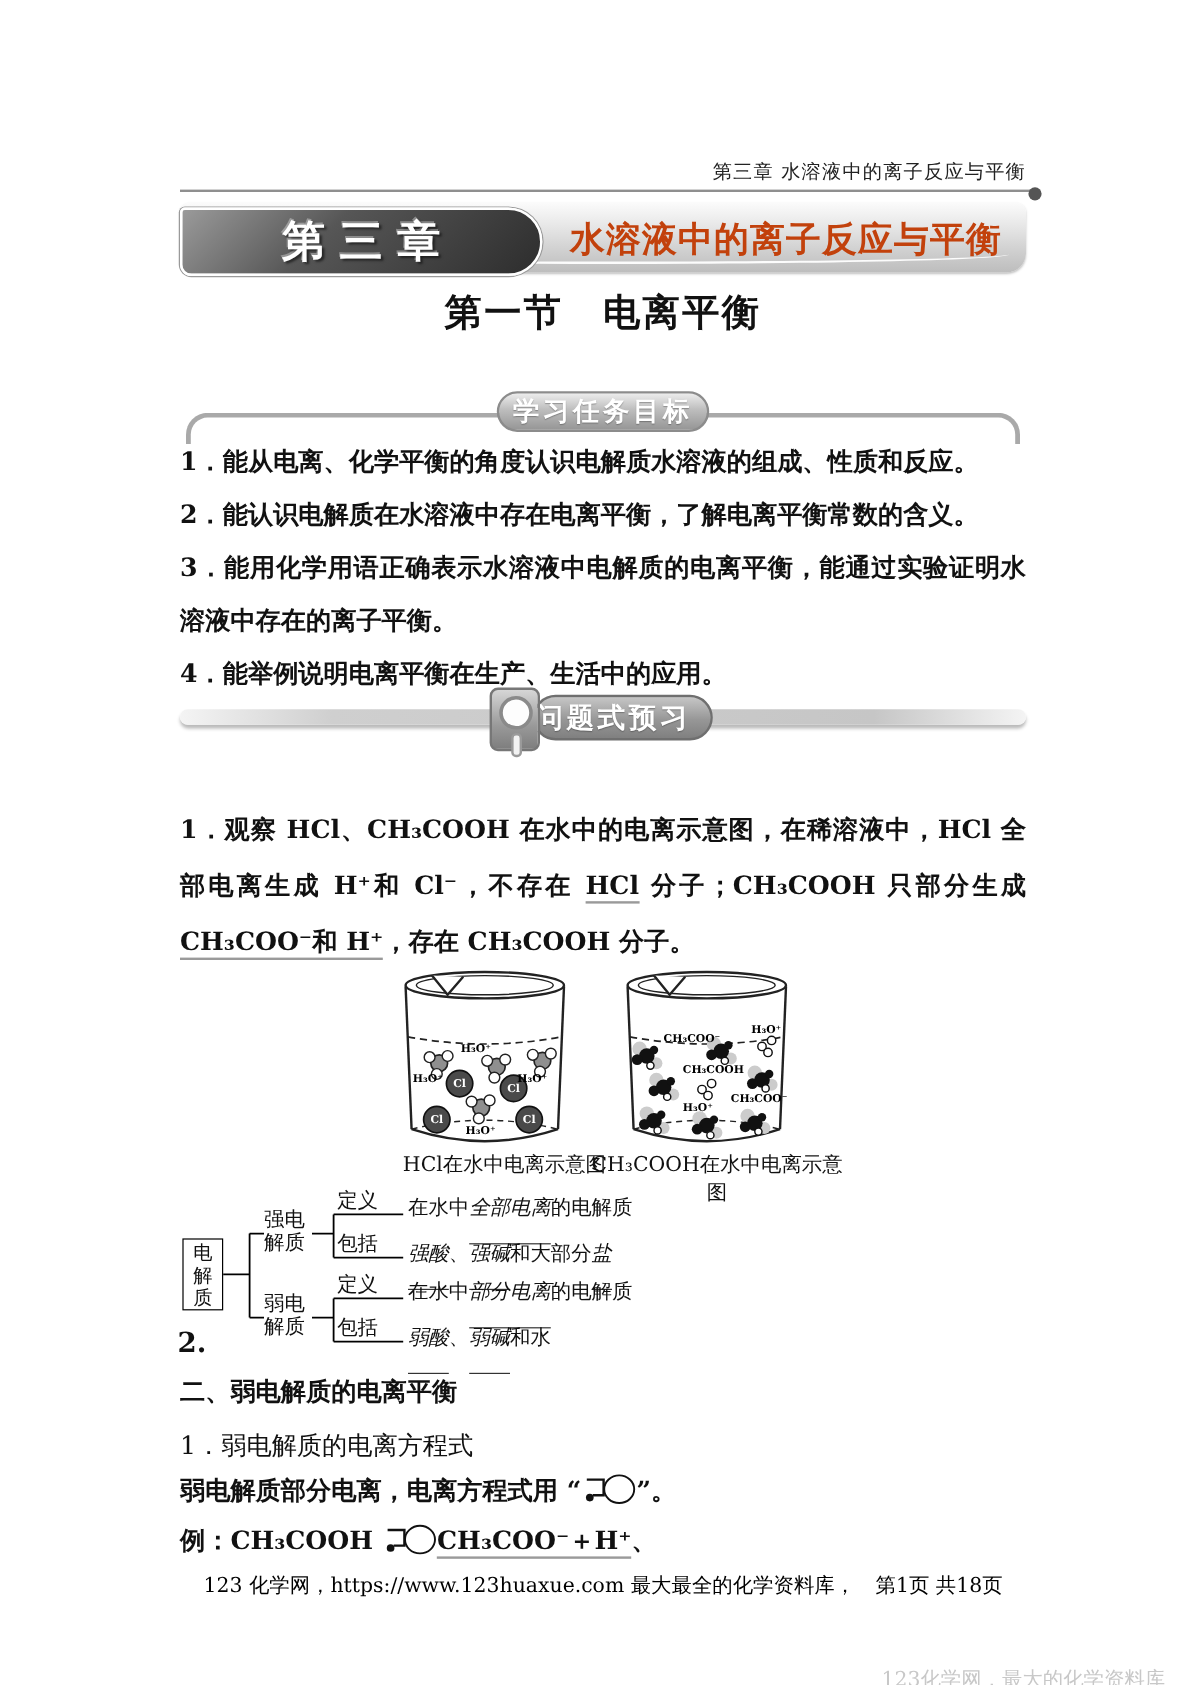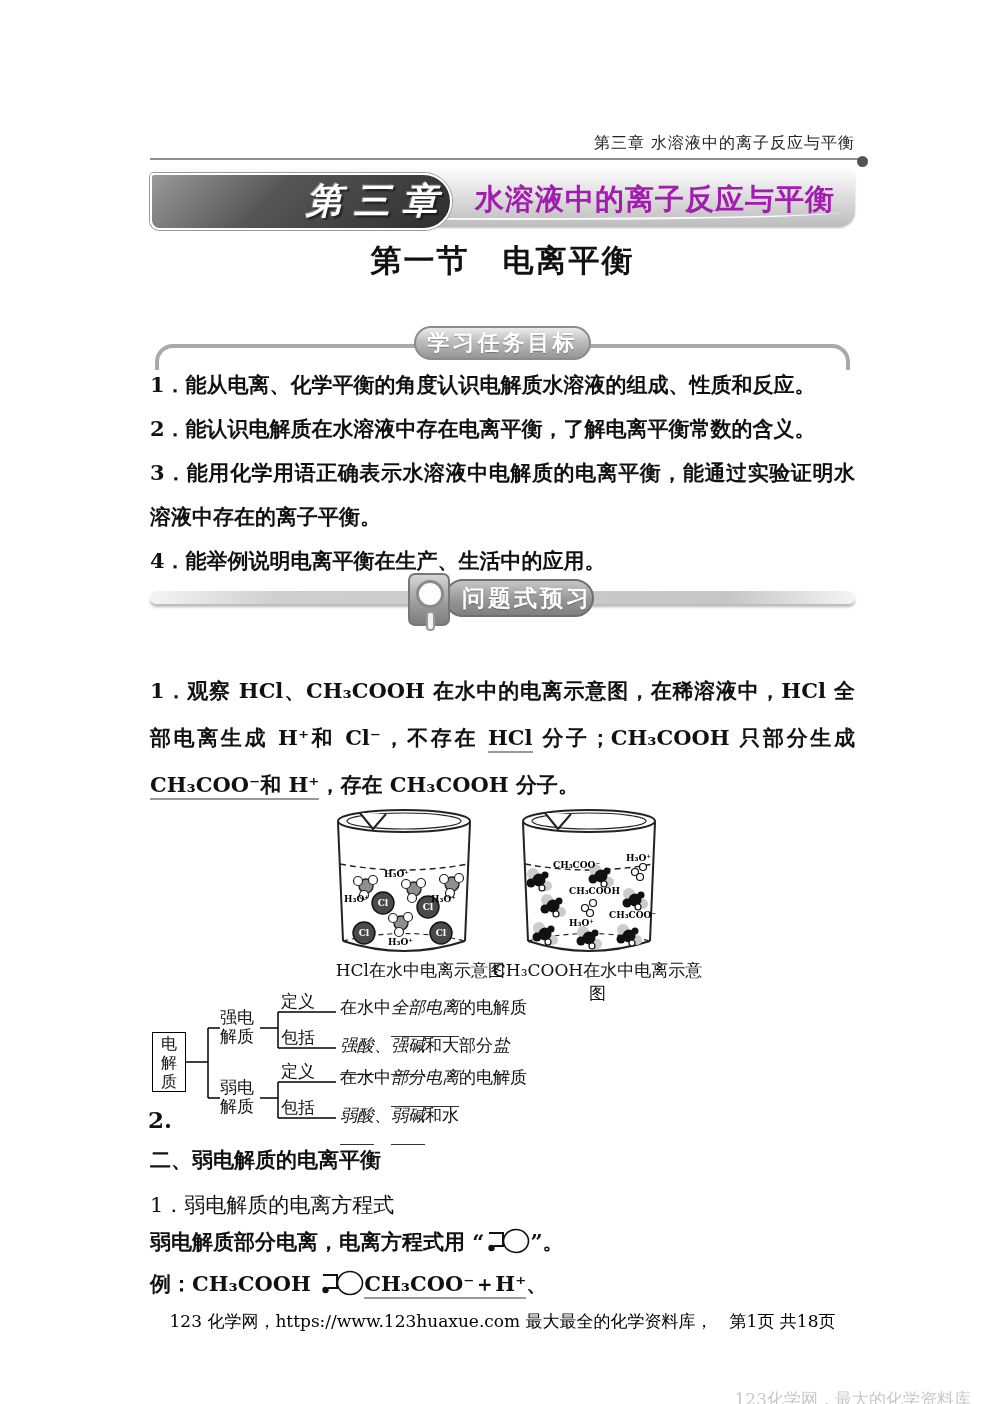--- a/index.html
+++ b/index.html
@@ -19,26 +19,26 @@
 
   
   .chapter-band { left:150px; top:153px; width:705px; height:58px;
     background:linear-gradient(180deg,#fbfbfb 0%,#e9e9e9 30%,#cfcfcf 70%,#bdbdbd 100%);
     border-radius:8px 8px 16px 10px; box-shadow:0 1px 2px rgba(0,0,0,.25); }
   .chapter-band::after { content:""; position:absolute; left:30px; right:14px; bottom:7px;
     height:14px; border-bottom:2px solid rgba(255,255,255,.95); border-radius:50%; }
   .chapter-badge { left:150px; top:157px; width:302px; height:57px;
     background:linear-gradient(135deg,#9a9a9a 0%,#565656 40%,#2d2d2d 100%);
     border:2px solid #ffffff; border-radius:6px 42px 42px 14px;
-    box-shadow:0 0 0 1px #9a9a9a; display:flex; align-items:center; justify-content:flex-end;
-    font-family:"Liberation Sans","DejaVu Sans",sans-serif;font-style:italic; }
+    box-shadow:0 0 0 1px #9a9a9a; display:flex; align-items:center; justify-content:center;
+    font-family:"Liberation Sans","DejaVu Sans",sans-serif; }
   .chapter-badge span { color:#fff; font-size:36px; font-weight:bold; letter-spacing:12px;
     padding-left:12px; text-shadow:2px 2px 2px rgba(0,0,0,.55), -1px -1px 0 rgba(255,255,255,.35); }
   .chapter-title { left:455px; top:164px; width:400px; text-align:center;
-    font-size:29px; font-weight:bold; letter-spacing:1px; color:#a21caf; }
+    font-size:29px; font-weight:bold; letter-spacing:1px; color:#c2410c; }
 
   .section-title { left:150px; top:224px; width:705px; text-align:center;
     font-size:31px; font-weight:bold; letter-spacing:2px; }
 
   
   .obj-box-top { left:155px; top:328px; width:695px; height:26px;
     border:4px solid #a9a9a9; border-bottom:none; border-radius:18px 18px 0 0; }
   .obj-pill { left:414px; top:310px; width:177px; height:34px; border-radius:17px;
     background:linear-gradient(180deg,#ececec 0%,#bdbdbd 45%,#969696 100%);
     border:2px solid #8c8c8c; display:flex; align-items:center; justify-content:center; }
@@ -55,21 +55,21 @@
     box-shadow:0 3px 3px rgba(0,0,0,.28); }
   .prev-badge { left:408px; top:557px; width:42px; height:53px; border-radius:7px;
     background:linear-gradient(180deg,#d6d6d6 0%,#9a9a9a 60%,#7e7e7e 100%);
     border:2px solid #777; z-index:3; }
   .prev-lens { position:absolute; left:6px; top:5px; width:28px; height:28px; border-radius:50%;
     background:#fdfdfd; border:3px solid #8a8a8a; }
   .prev-handle { position:absolute; left:16px; top:36px; width:9px; height:20px; border-radius:4px;
     background:#f2f2f2; border:2px solid #9a9a9a; }
   .prev-pill { left:444px; top:563px; width:150px; height:38px; border-radius:19px;
     background:linear-gradient(180deg,#c6c6c6 0%,#979797 55%,#808080 100%);
-    border:2px solid #6f6f6f; display:flex; align-items:center; justify-content:flex-end; z-index:2; }
+    border:2px solid #6f6f6f; display:flex; align-items:center; justify-content:flex-start; z-index:2; }
   .prev-pill span { color:#fff; font-size:23px; font-weight:bold; letter-spacing:3px;
     font-family:"Liberation Sans","DejaVu Sans",sans-serif; text-shadow:0 1px 1px rgba(0,0,0,.3); }
 
   .h-sec { font-size:21px; font-weight:bold; }
   .heading1 { left:150px; top:625px; width:705px; }
   .para1 { left:150px; top:651px; width:705px; font-size:21px; font-weight:bold;
     line-height:47px; text-align:justify; }
   .ansline { border-bottom:2px solid #9a9a9a; padding-bottom:1px; }
 
   

